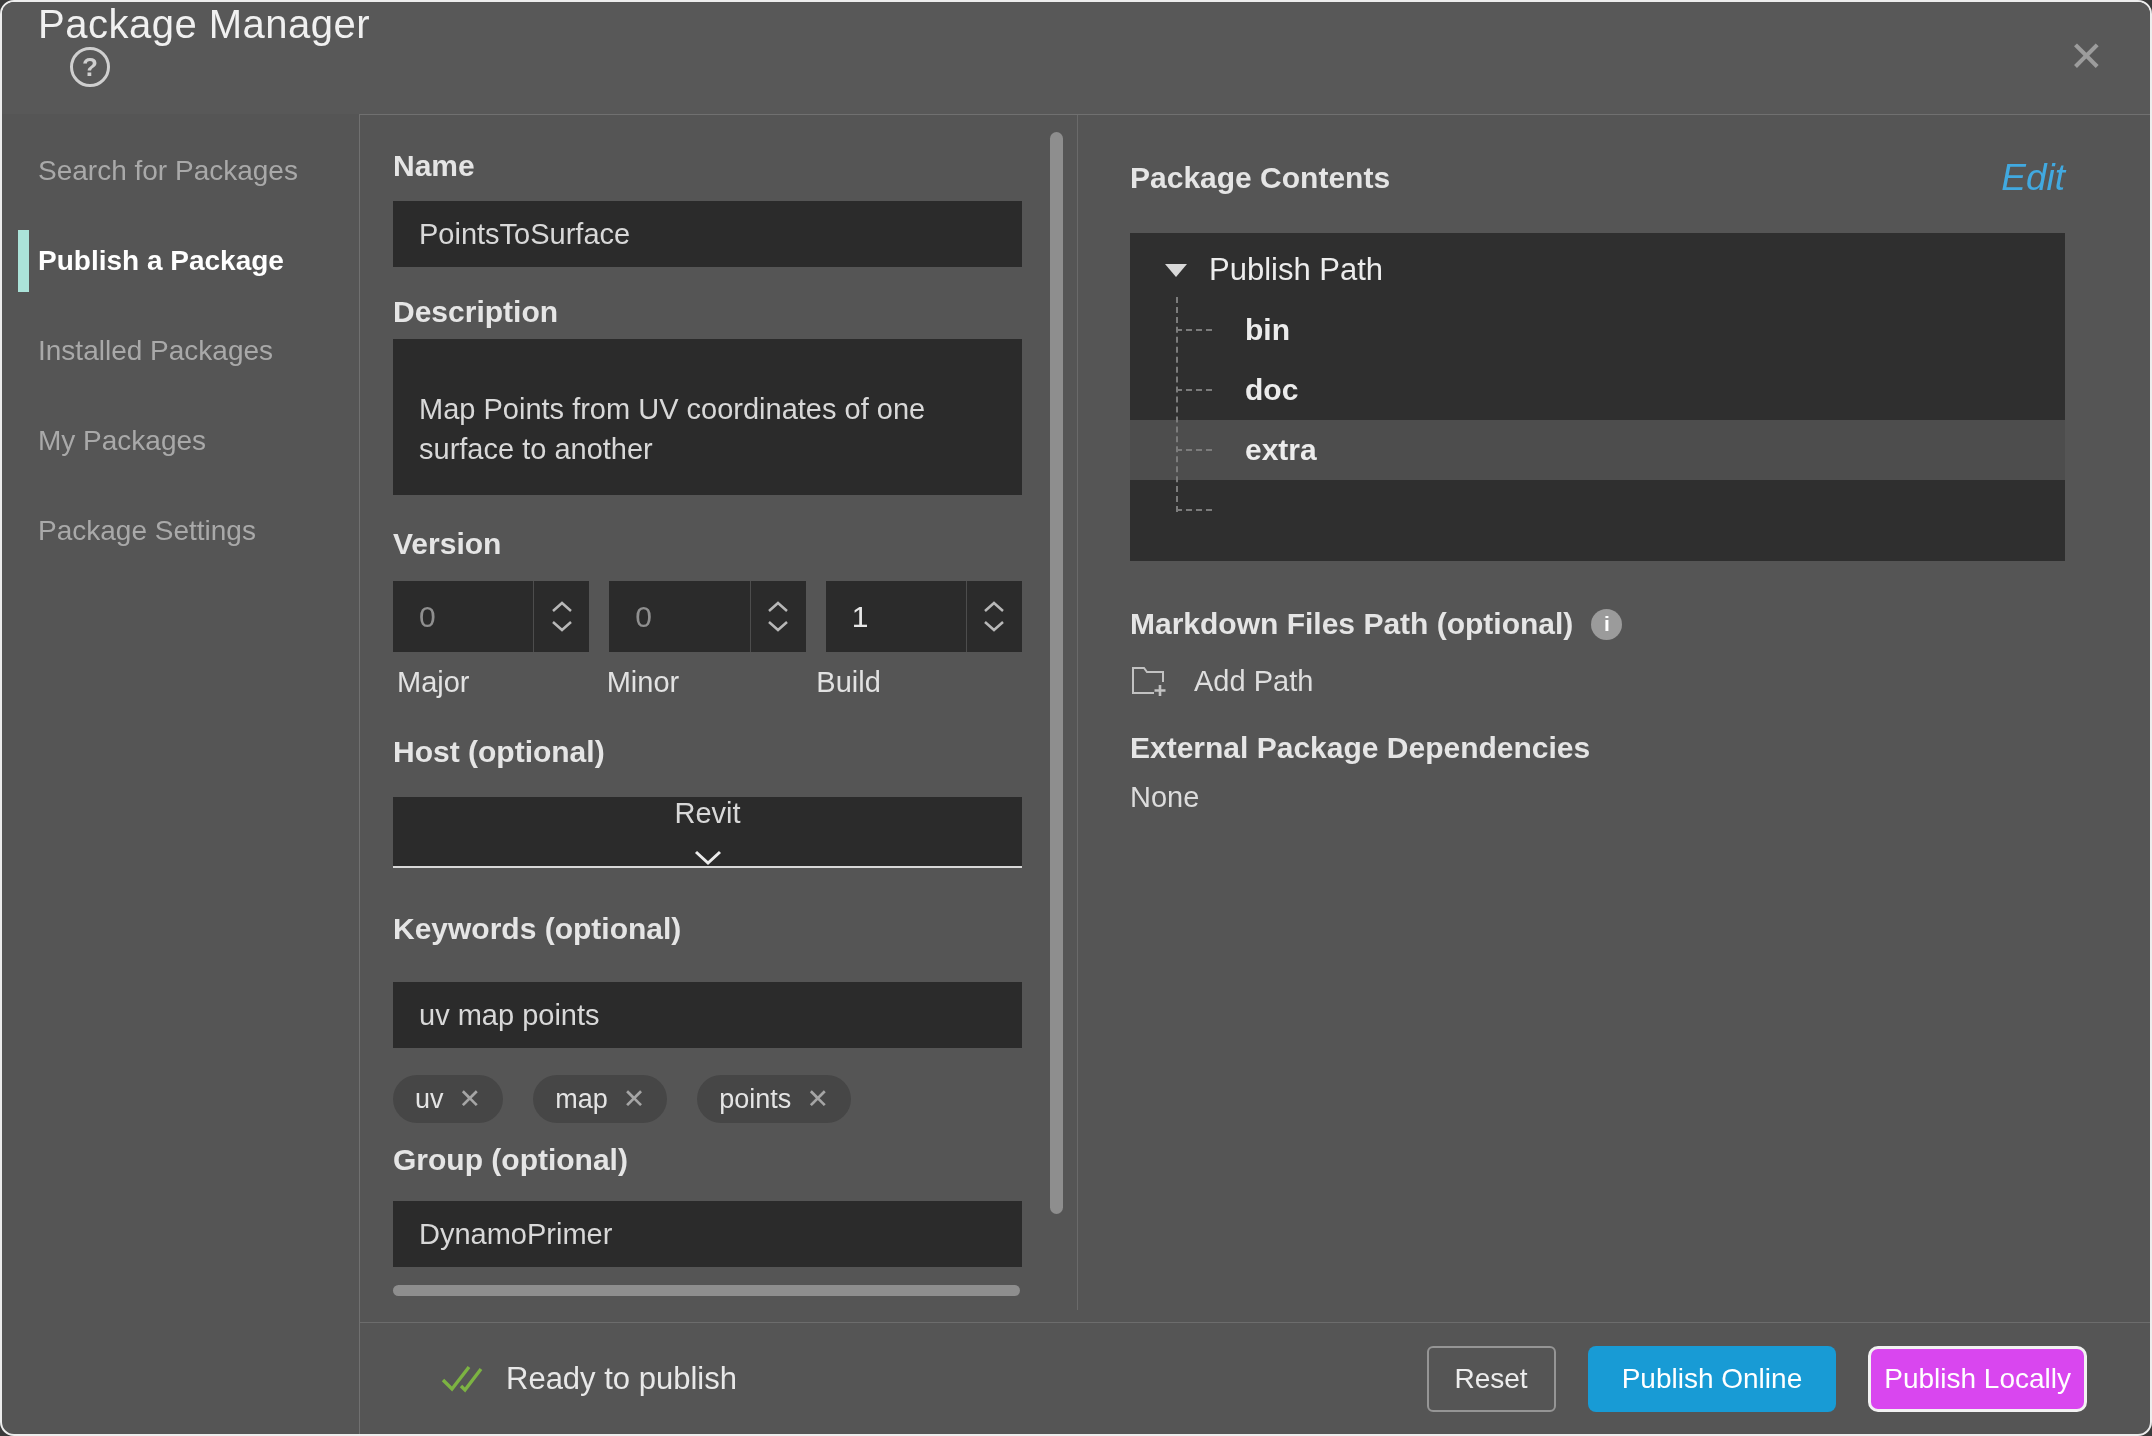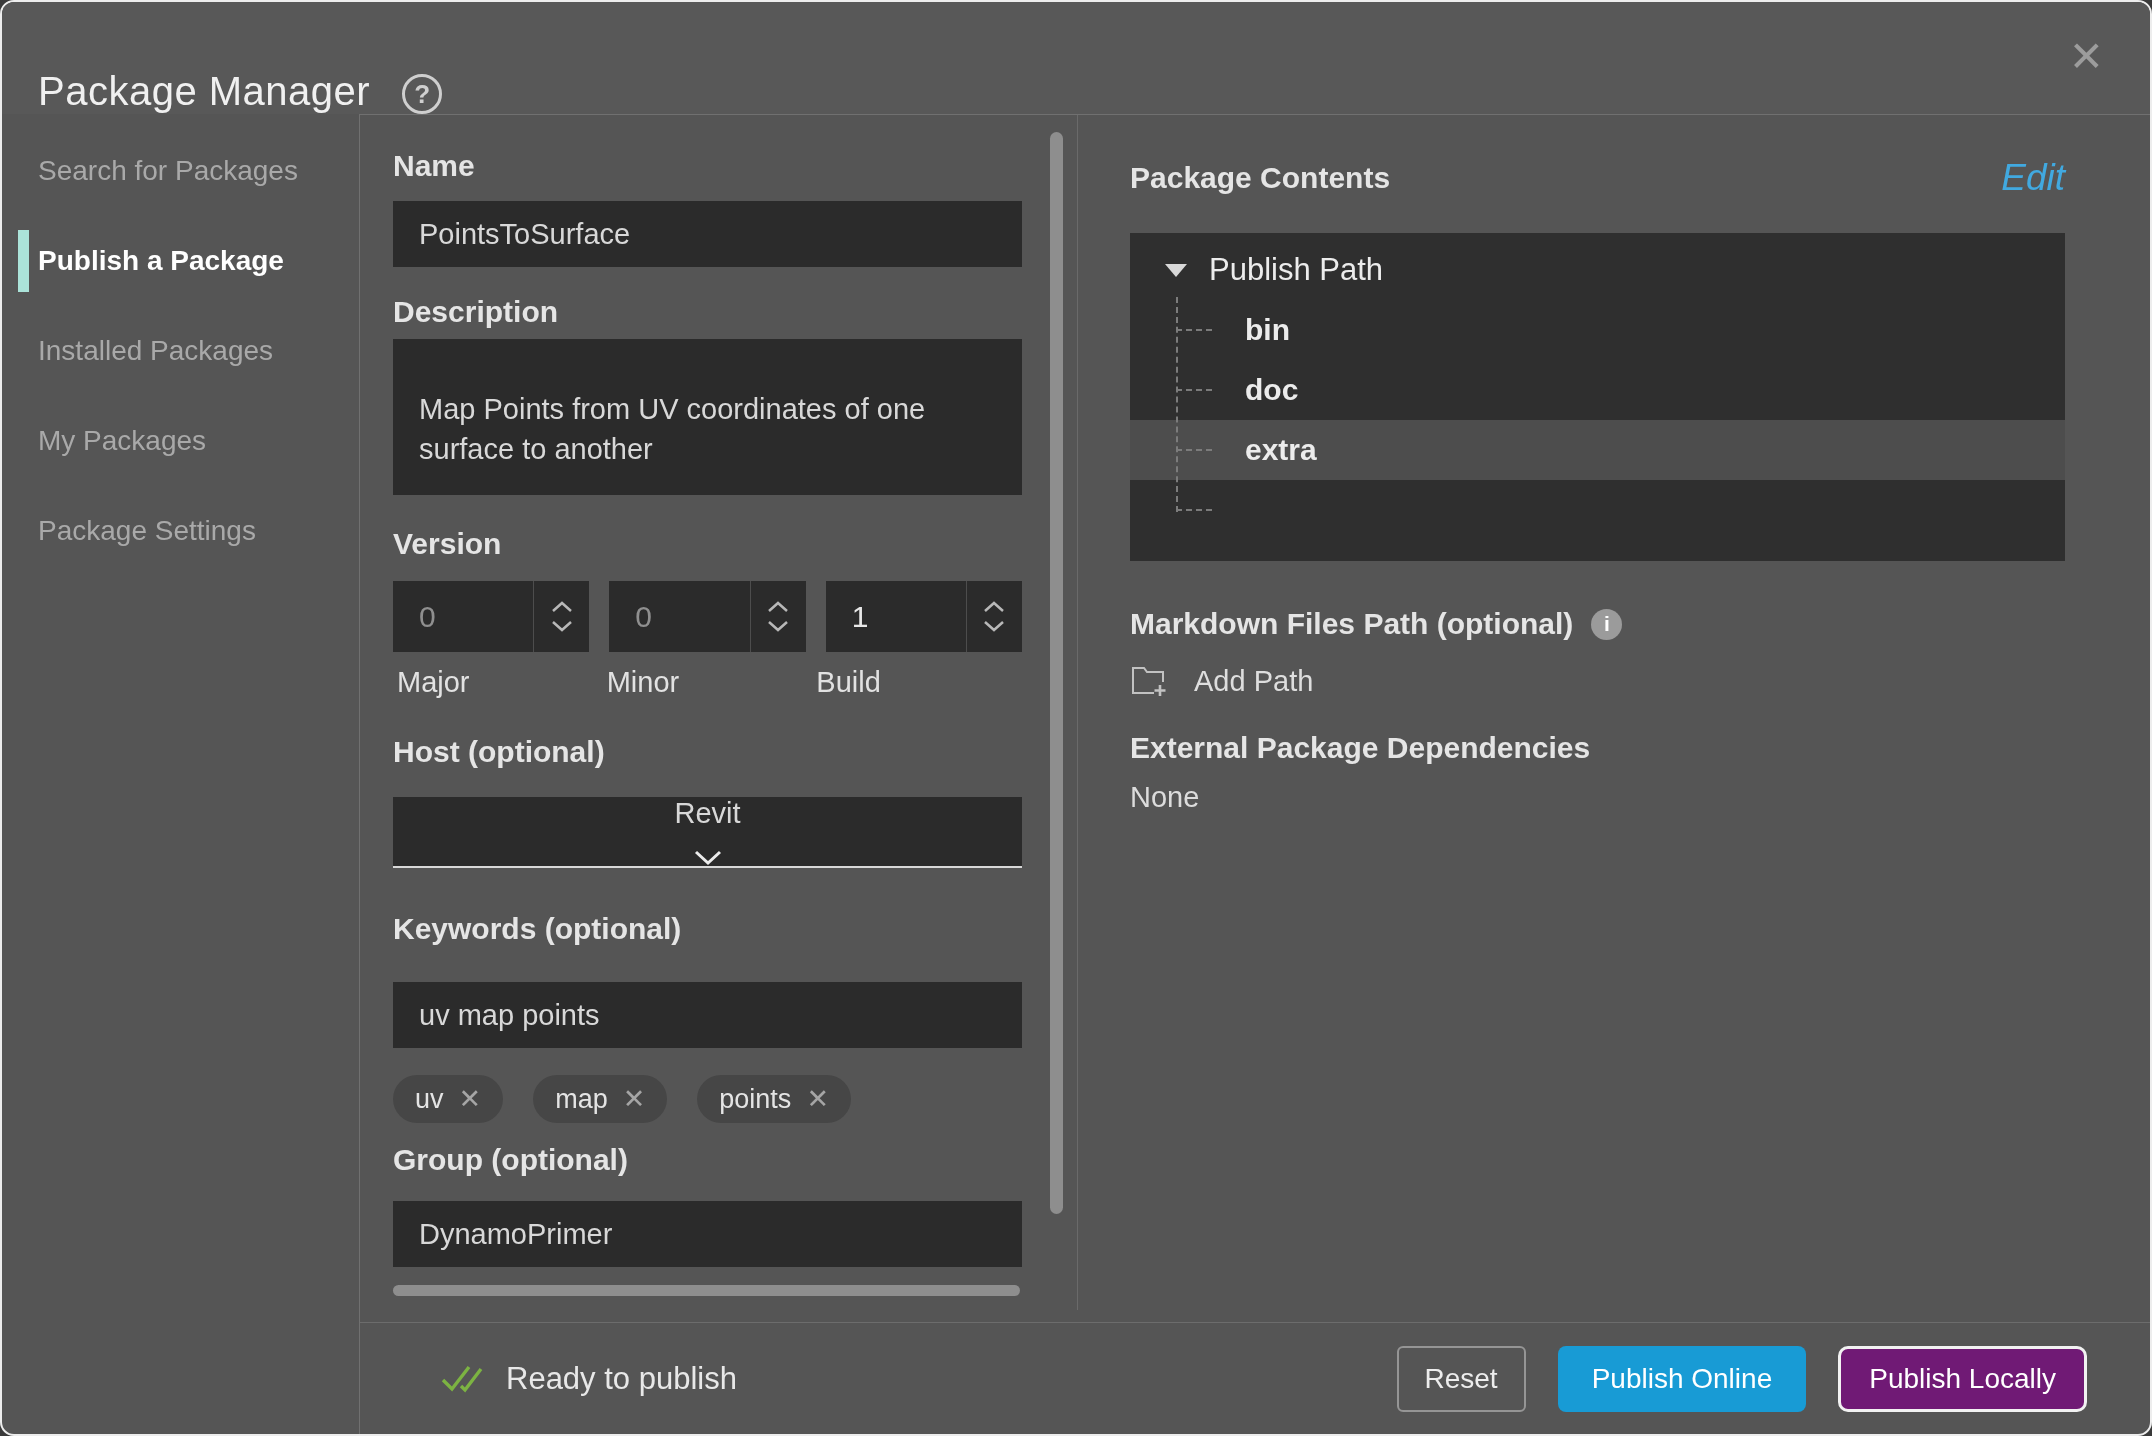--- a/index.html
+++ b/index.html
@@ -5,21 +5,21 @@
   html,body { margin:0; padding:0; background:#3a3a3a; }
   * { box-sizing:border-box; }
   .dialog {
     position:relative; width:2152px; height:1436px;
     background:#555555; border:2px solid #ededed; border-radius:14px;
     overflow:hidden; font-family:"Liberation Sans", sans-serif;
   }
 
   
   .titlebar { position:absolute; left:0; top:0; right:0; height:112px;
-    display:flex; align-items:flex-end; padding-left:36px; background:#585858; }
+    display:flex; align-items:flex-start; padding-left:36px; background:#585858;flex-direction:column; }
   .title { font-size:40px; color:#f0f0f0; font-weight:400; letter-spacing:.5px; }
   .help-circle { margin-left:32px; width:40px; height:40px; border:3px solid #cfcfcf;
     border-radius:50%; display:flex; align-items:center; justify-content:center;
     color:#cfcfcf; font-size:26px; font-weight:700; cursor:pointer; }
   .close-x { position:absolute; right:46px; top:34px; font-size:42px; color:#9c9c9c;
     cursor:pointer; line-height:1; }
 
   
   .h-border { position:absolute; left:357px; right:0; top:112px; height:1px; background:#707070; }
   .v-border { position:absolute; left:357px; top:112px; bottom:0; width:1px; background:#707070; }
@@ -106,21 +106,21 @@
   .bottom-bar { position:absolute; left:358px; right:0; bottom:0; height:112px;
     border-top:1px solid #6c6c6c; display:flex; align-items:center;
     padding:0 63px 0 78px; }
   .status { display:flex; align-items:center; gap:22px; font-size:31px; color:#e8e8e8; }
   .btn-group { margin-left:auto; display:flex; align-items:center; gap:32px; }
   .btn { height:66px; font-size:28px; font-family:"Liberation Sans", sans-serif;
     cursor:pointer; display:flex; align-items:center; justify-content:center; }
   .btn-reset { padding:0 26px; background:transparent; border:2px solid #959595;
     border-radius:6px; color:#ededed; }
   .btn-online { padding:0 34px; background:#189bd5; border:none; border-radius:8px; color:#ffffff; }
-  .btn-locally { padding:0 28px; background:#701a75; border:3px solid #f2f2f2;
+  .btn-locally { padding:0 13px; background:#d946ef; border:3px solid #f2f2f2;
     border-radius:10px; color:#ffffff; }
 </style>
 </head>
 <body>
 
 <div class="dialog">
 
   <div class="titlebar">
     <span class="title">Package Manager</span>
     <span class="help-circle">?</span>

